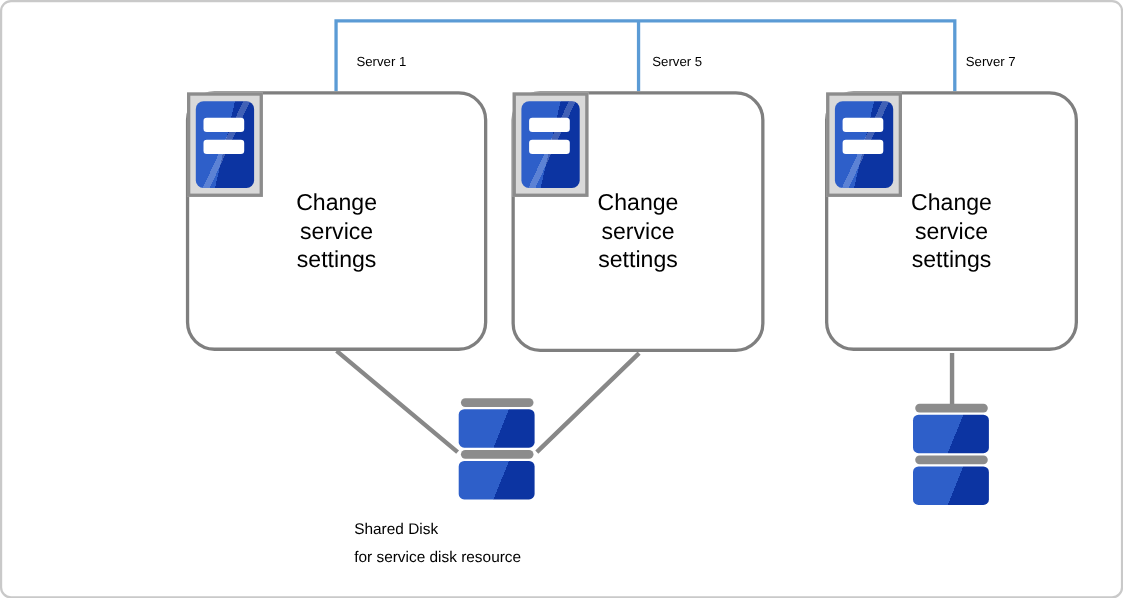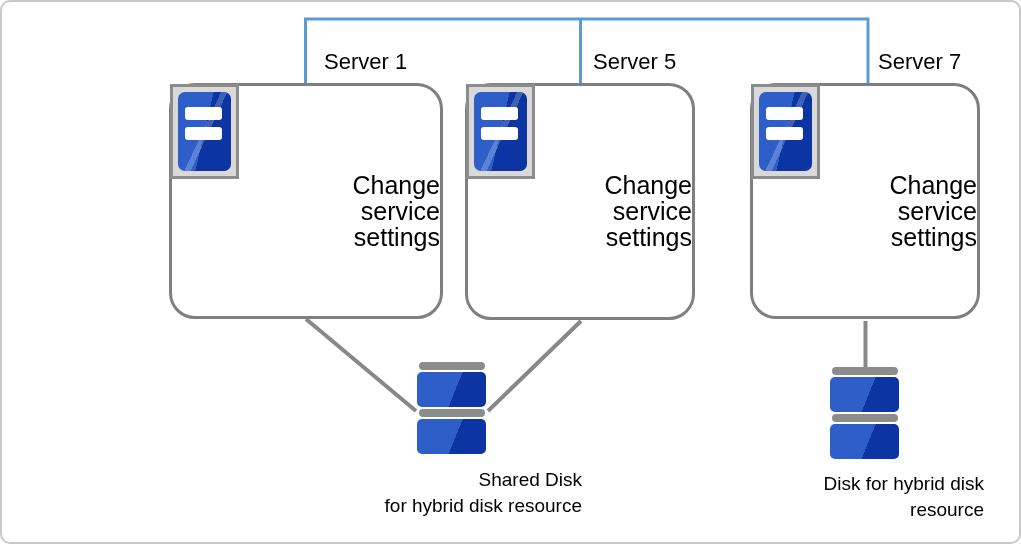--- a/index.html
+++ b/index.html
@@ -32,21 +32,21 @@
     border: 3px solid #7f7f7f;
     border-radius: 26px;
   }
   .server-box.b1 { left: 167px; top: 81px; width: 274px; height: 236px; }
   .server-box.b2 { left: 463px; top: 81px; width: 230px; height: 237px; }
   .server-box.b3 { left: 748px; top: 81px; width: 230px; height: 236px; }
 
   .server-label {
     position: absolute;
     top: 47px;
-    font-size: 22px;
+    font-size: 12px;
     color: #000000;
     white-space: nowrap;
   }
   .server-label.l1 { left: 322px; }
   .server-label.l2 { left: 591px; }
   .server-label.l3 { left: 876px; }
 
   .icon-frame {
     position: absolute;
     left: -2px; top: -2px;
@@ -76,22 +76,22 @@
     background: #ffffff;
     border-radius: 3px;
   }
   .slot.s1 { top: 15px; }
   .slot.s2 { top: 35px; }
 
   .box-text {
     position: absolute;
     left: 0; right: 0;
     top: 86px;
-    text-align: right;
-    font-size: 25px;
+    text-align: center;
+    font-size: 21px;
     line-height: 26px;
     color: #000000;
   }
 
   .disk {
     position: absolute;
     width: 69px;
   }
   .disk.d1 { left: 415px; top: 360px; }
   .disk.d2 { left: 828px; top: 365px; }
@@ -102,22 +102,22 @@
     border-radius: 4px;
   }
   .disk-platter {
     width: 69px; height: 35px;
     margin: 0 0 2px 0;
     border-radius: 5px;
     background: linear-gradient(112deg, #2e5fc9 55%, #0c34a2 55%);
   }
   .disk-label {
     position: absolute;
-    text-align: right;
-    font-size: 19px;
+    text-align: left;
+    font-size: 14px;
     line-height: 26px;
     color: #000000;
   }
   .disk-label.dl1 { left: 320px; top: 465px; width: 260px; }
   .disk-label.dl2 { left: 742px; top: 469px; width: 240px; }
 </style>
 </head>
 <body>
 
 <div class="canvas">
@@ -173,27 +173,23 @@
   <div class="server-label l3">Server 7</div>
 
   <div class="disk d1">
     <div class="disk-bar"></div>
     <div class="disk-platter"></div>
     <div class="disk-bar"></div>
     <div class="disk-platter"></div>
   </div>
   <div class="disk-label dl1">
     <div>Shared Disk</div>
-    <div>for hybrid disk resource</div>
+    <div>for service disk resource</div>
   </div>
 
   <div class="disk d2">
     <div class="disk-bar"></div>
     <div class="disk-platter"></div>
     <div class="disk-bar"></div>
     <div class="disk-platter"></div>
   </div>
-  <div class="disk-label dl2">
-    <div>Disk for hybrid disk</div>
-    <div>resource</div>
-  </div>
 
 </div>
 
 </body></html>

